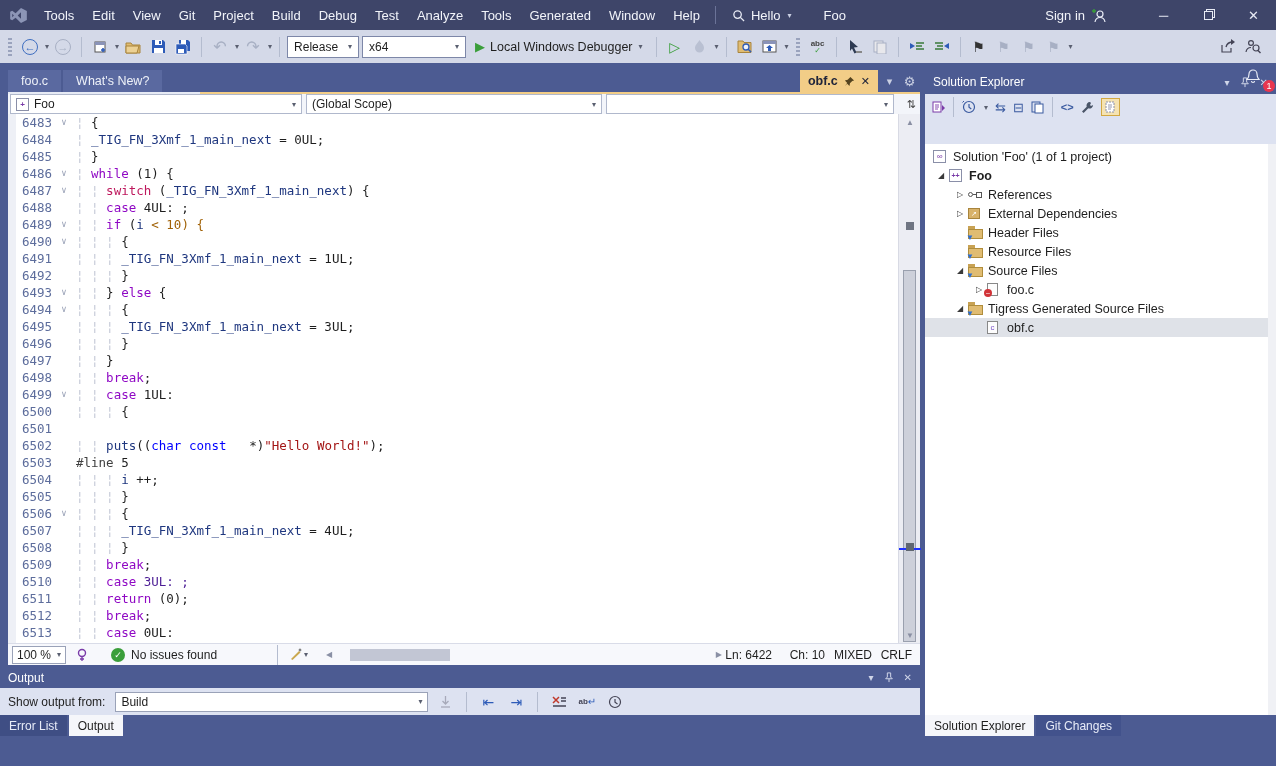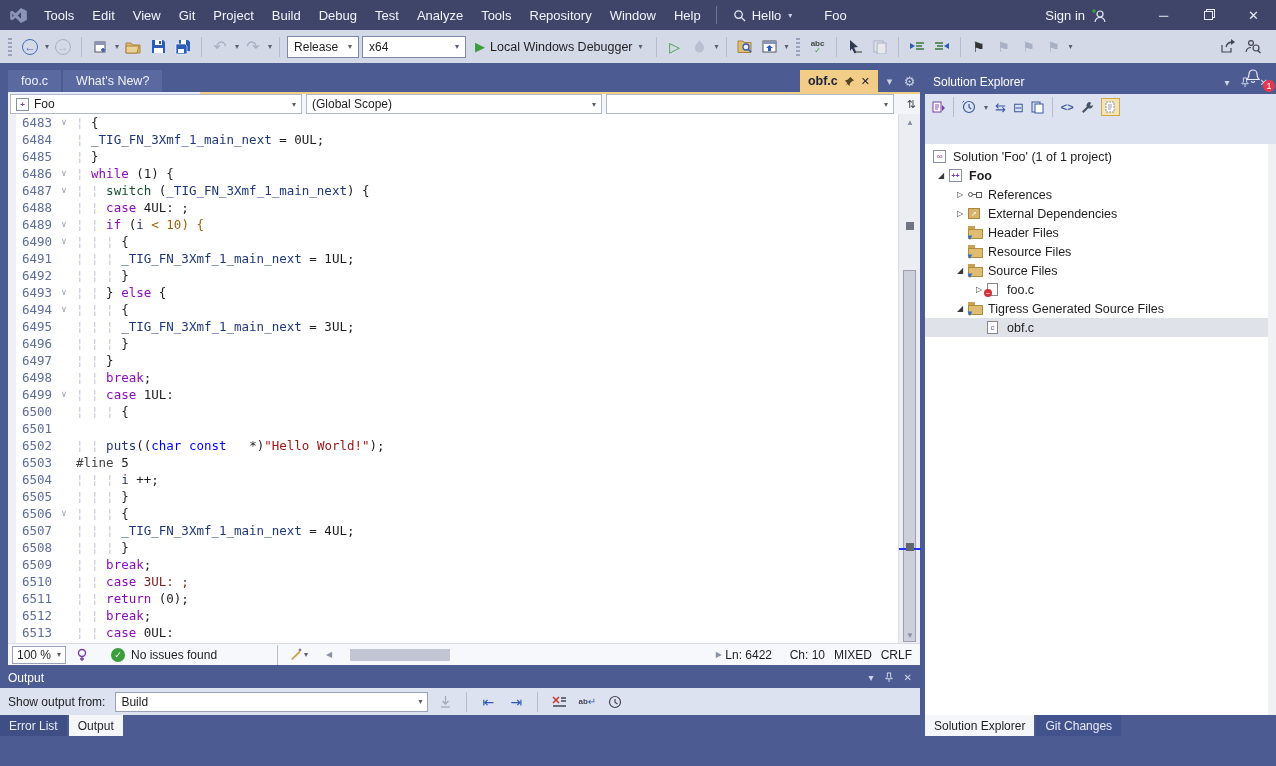--- a/index.html
+++ b/index.html
@@ -143,21 +143,21 @@
     <span class="menu-item">Tools</span>
     <span class="menu-item">Edit</span>
     <span class="menu-item">View</span>
     <span class="menu-item">Git</span>
     <span class="menu-item">Project</span>
     <span class="menu-item">Build</span>
     <span class="menu-item">Debug</span>
     <span class="menu-item">Test</span>
     <span class="menu-item">Analyze</span>
     <span class="menu-item">Tools</span>
-    <span class="menu-item">Repository</span>
+    <span class="menu-item">Generated</span>
     <span class="menu-item">Window</span>
     <span class="menu-item">Help</span>
     <span class="tb-sep"></span>
     <span class="search-blk">
       <span>
         <svg width="13" height="13" viewBox="0 0 14 14">
             <circle cx="6" cy="6" r="4" fill="none" stroke="#e8ebf5" stroke-width="1.4"></circle>
             <line x1="9" y1="9" x2="13" y2="13" stroke="#e8ebf5" stroke-width="1.4"></line>
           </svg>
       </span>
@@ -361,21 +361,21 @@
       </span>
       <span style="margin-left:auto;margin-right:4px;color:#444;font-size:11px">⇅</span>
     </div>
 
     <div id="codearea" class="abs">
       <div id="code-lines">
           <div class="cl"><span class="lnum">6483</span><span class="fold">∨</span><span class="ctext"><span class="guide">¦ </span><span style="color: rgb(30, 30, 30);">{</span></span></div>
           <div class="cl"><span class="lnum">6484</span><span class="fold"></span><span class="ctext"><span class="guide">¦ </span><span style="color: rgb(31, 55, 127);">_TIG_FN_3Xmf_1_main_next</span><span style="color: rgb(30, 30, 30);"> = 0UL;</span></span></div>
           <div class="cl"><span class="lnum">6485</span><span class="fold"></span><span class="ctext"><span class="guide">¦ </span><span style="color: rgb(30, 30, 30);">}</span></span></div>
           <div class="cl"><span class="lnum">6486</span><span class="fold">∨</span><span class="ctext"><span class="guide">¦ </span><span style="color: rgb(143, 8, 196);">while</span><span style="color: rgb(30, 30, 30);"> (1) {</span></span></div>
-          <div class="cl"><span class="lnum">6487</span><span class="fold">∨</span><span class="ctext"><span class="guide">¦ ¦ </span><span style="color: #14532d;">switch</span><span style="color: rgb(30, 30, 30);"> (</span><span style="color: rgb(31, 55, 127);">_TIG_FN_3Xmf_1_main_next</span><span style="color: rgb(30, 30, 30);">) {</span></span></div>
+          <div class="cl"><span class="lnum">6487</span><span class="fold">∨</span><span class="ctext"><span class="guide">¦ ¦ </span><span style="color: #be185d;">switch</span><span style="color: rgb(30, 30, 30);"> (</span><span style="color: rgb(31, 55, 127);">_TIG_FN_3Xmf_1_main_next</span><span style="color: rgb(30, 30, 30);">) {</span></span></div>
           <div class="cl"><span class="lnum">6488</span><span class="fold"></span><span class="ctext"><span class="guide">¦ ¦ </span><span style="color: rgb(143, 8, 196);">case</span><span style="color: rgb(30, 30, 30);"> 4UL: ;</span></span></div>
           <div class="cl"><span class="lnum">6489</span><span class="fold">∨</span><span class="ctext"><span class="guide">¦ ¦ </span><span style="color: rgb(143, 8, 196);">if</span><span style="color: rgb(30, 30, 30);"> (</span><span style="color: rgb(31, 55, 127);">i</span><span style="color: #a16207;"> &lt; 10) {</span></span></div>
           <div class="cl"><span class="lnum">6490</span><span class="fold">∨</span><span class="ctext"><span class="guide">¦ ¦ ¦ </span><span style="color: rgb(30, 30, 30);">{</span></span></div>
           <div class="cl"><span class="lnum">6491</span><span class="fold"></span><span class="ctext"><span class="guide">¦ ¦ ¦ </span><span style="color: rgb(31, 55, 127);">_TIG_FN_3Xmf_1_main_next</span><span style="color: rgb(30, 30, 30);"> = 1UL;</span></span></div>
           <div class="cl"><span class="lnum">6492</span><span class="fold"></span><span class="ctext"><span class="guide">¦ ¦ ¦ </span><span style="color: rgb(30, 30, 30);">}</span></span></div>
           <div class="cl"><span class="lnum">6493</span><span class="fold">∨</span><span class="ctext"><span class="guide">¦ ¦ </span><span style="color: rgb(30, 30, 30);">} </span><span style="color: rgb(143, 8, 196);">else</span><span style="color: rgb(30, 30, 30);"> {</span></span></div>
           <div class="cl"><span class="lnum">6494</span><span class="fold">∨</span><span class="ctext"><span class="guide">¦ ¦ ¦ </span><span style="color: rgb(30, 30, 30);">{</span></span></div>
           <div class="cl"><span class="lnum">6495</span><span class="fold"></span><span class="ctext"><span class="guide">¦ ¦ ¦ </span><span style="color: rgb(31, 55, 127);">_TIG_FN_3Xmf_1_main_next</span><span style="color: rgb(30, 30, 30);"> = 3UL;</span></span></div>
           <div class="cl"><span class="lnum">6496</span><span class="fold"></span><span class="ctext"><span class="guide">¦ ¦ ¦ </span><span style="color: rgb(30, 30, 30);">}</span></span></div>
           <div class="cl"><span class="lnum">6497</span><span class="fold"></span><span class="ctext"><span class="guide">¦ ¦ </span><span style="color: rgb(30, 30, 30);">}</span></span></div>
@@ -384,21 +384,21 @@
           <div class="cl"><span class="lnum">6500</span><span class="fold"></span><span class="ctext"><span class="guide">¦ ¦ ¦ </span><span style="color: rgb(30, 30, 30);">{</span></span></div>
           <div class="cl"><span class="lnum">6501</span><span class="fold"></span></div>
           <div class="cl"><span class="lnum">6502</span><span class="fold"></span><span class="ctext"><span class="guide">¦ ¦ </span><span style="color: rgb(31, 55, 127);">puts</span><span style="color: rgb(30, 30, 30);">((</span><span style="color: rgb(0, 0, 255);">char</span><span style="color: rgb(30, 30, 30);"> </span><span style="color: rgb(0, 0, 255);">const</span><span style="color: rgb(30, 30, 30);">   *)</span><span style="color: rgb(163, 21, 21);">"Hello World!"</span><span style="color: rgb(30, 30, 30);">);</span></span></div>
           <div class="cl"><span class="lnum">6503</span><span class="fold"></span><span class="ctext"><span style="color: rgb(63, 63, 63);">#line</span><span style="color: rgb(30, 30, 30);"> 5</span></span></div>
           <div class="cl"><span class="lnum">6504</span><span class="fold"></span><span class="ctext"><span class="guide">¦ ¦ ¦ </span><span style="color: rgb(31, 55, 127);">i</span><span style="color: rgb(30, 30, 30);"> ++;</span></span></div>
           <div class="cl"><span class="lnum">6505</span><span class="fold"></span><span class="ctext"><span class="guide">¦ ¦ ¦ </span><span style="color: rgb(30, 30, 30);">}</span></span></div>
           <div class="cl"><span class="lnum">6506</span><span class="fold">∨</span><span class="ctext"><span class="guide">¦ ¦ ¦ </span><span style="color: rgb(30, 30, 30);">{</span></span></div>
           <div class="cl"><span class="lnum">6507</span><span class="fold"></span><span class="ctext"><span class="guide">¦ ¦ ¦ </span><span style="color: rgb(31, 55, 127);">_TIG_FN_3Xmf_1_main_next</span><span style="color: rgb(30, 30, 30);"> = 4UL;</span></span></div>
           <div class="cl"><span class="lnum">6508</span><span class="fold"></span><span class="ctext"><span class="guide">¦ ¦ ¦ </span><span style="color: rgb(30, 30, 30);">}</span></span></div>
           <div class="cl"><span class="lnum">6509</span><span class="fold"></span><span class="ctext"><span class="guide">¦ ¦ </span><span style="color: rgb(143, 8, 196);">break</span><span style="color: rgb(30, 30, 30);">;</span></span></div>
-          <div class="cl"><span class="lnum">6510</span><span class="fold"></span><span class="ctext"><span class="guide">¦ ¦ </span><span style="color: rgb(143, 8, 196);">case</span><span style="color: #7f1d1d;"> 3UL: ;</span></span></div>
+          <div class="cl"><span class="lnum">6510</span><span class="fold"></span><span class="ctext"><span class="guide">¦ ¦ </span><span style="color: rgb(143, 8, 196);">case</span><span style="color: #4c1d95;"> 3UL: ;</span></span></div>
           <div class="cl"><span class="lnum">6511</span><span class="fold"></span><span class="ctext"><span class="guide">¦ ¦ </span><span style="color: rgb(143, 8, 196);">return</span><span style="color: rgb(30, 30, 30);"> (0);</span></span></div>
           <div class="cl"><span class="lnum">6512</span><span class="fold"></span><span class="ctext"><span class="guide">¦ ¦ </span><span style="color: rgb(143, 8, 196);">break</span><span style="color: rgb(30, 30, 30);">;</span></span></div>
           <div class="cl"><span class="lnum">6513</span><span class="fold"></span><span class="ctext"><span class="guide">¦ ¦ </span><span style="color: rgb(143, 8, 196);">case</span><span style="color: rgb(30, 30, 30);"> 0UL:</span></span></div>
         </div>
     </div>
 
     <div id="vscroll" class="abs">
       <span class="sb-arrow" style="top:0">▲</span>
       <span id="vmark1"></span>
       <span id="vthumb"></span>

